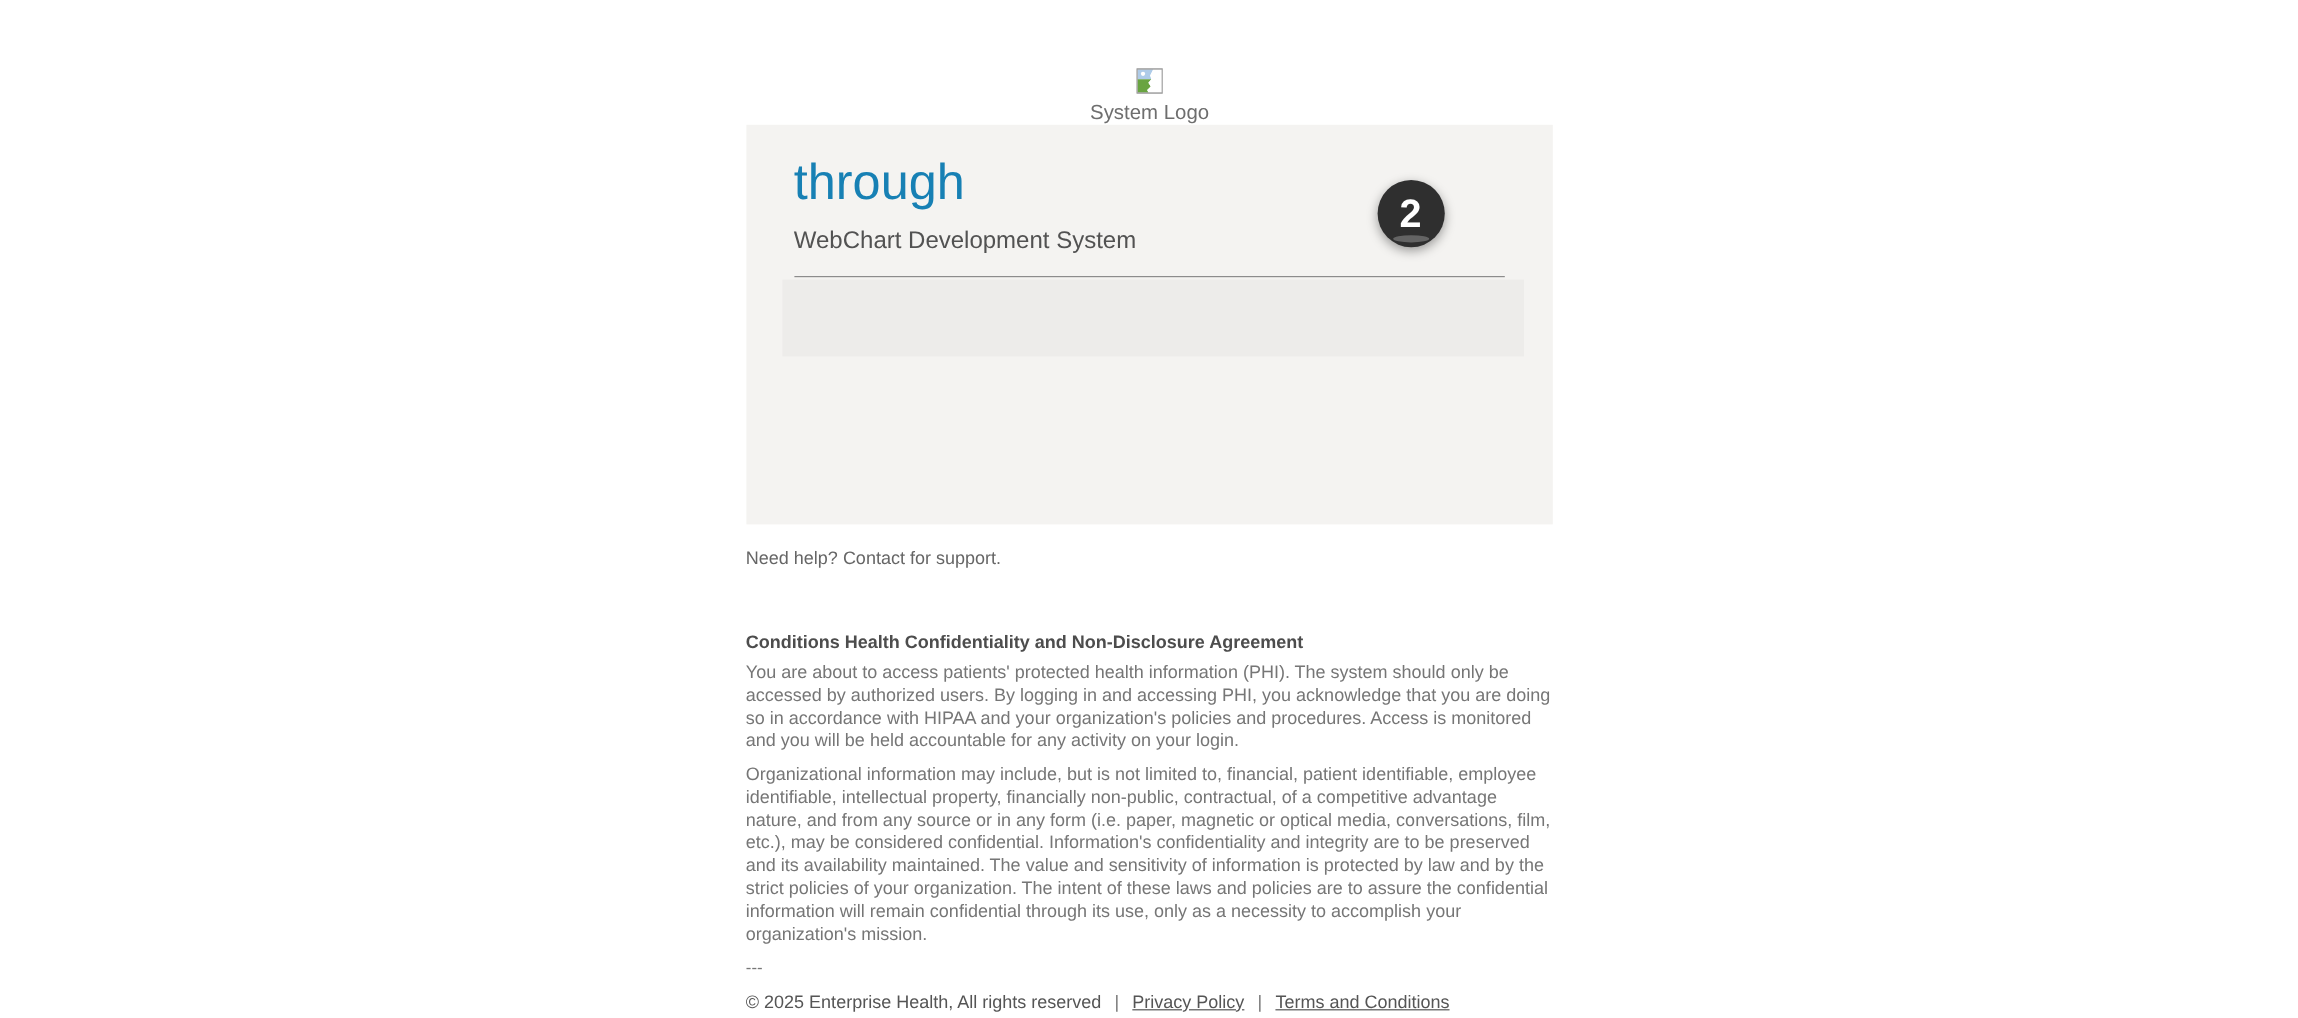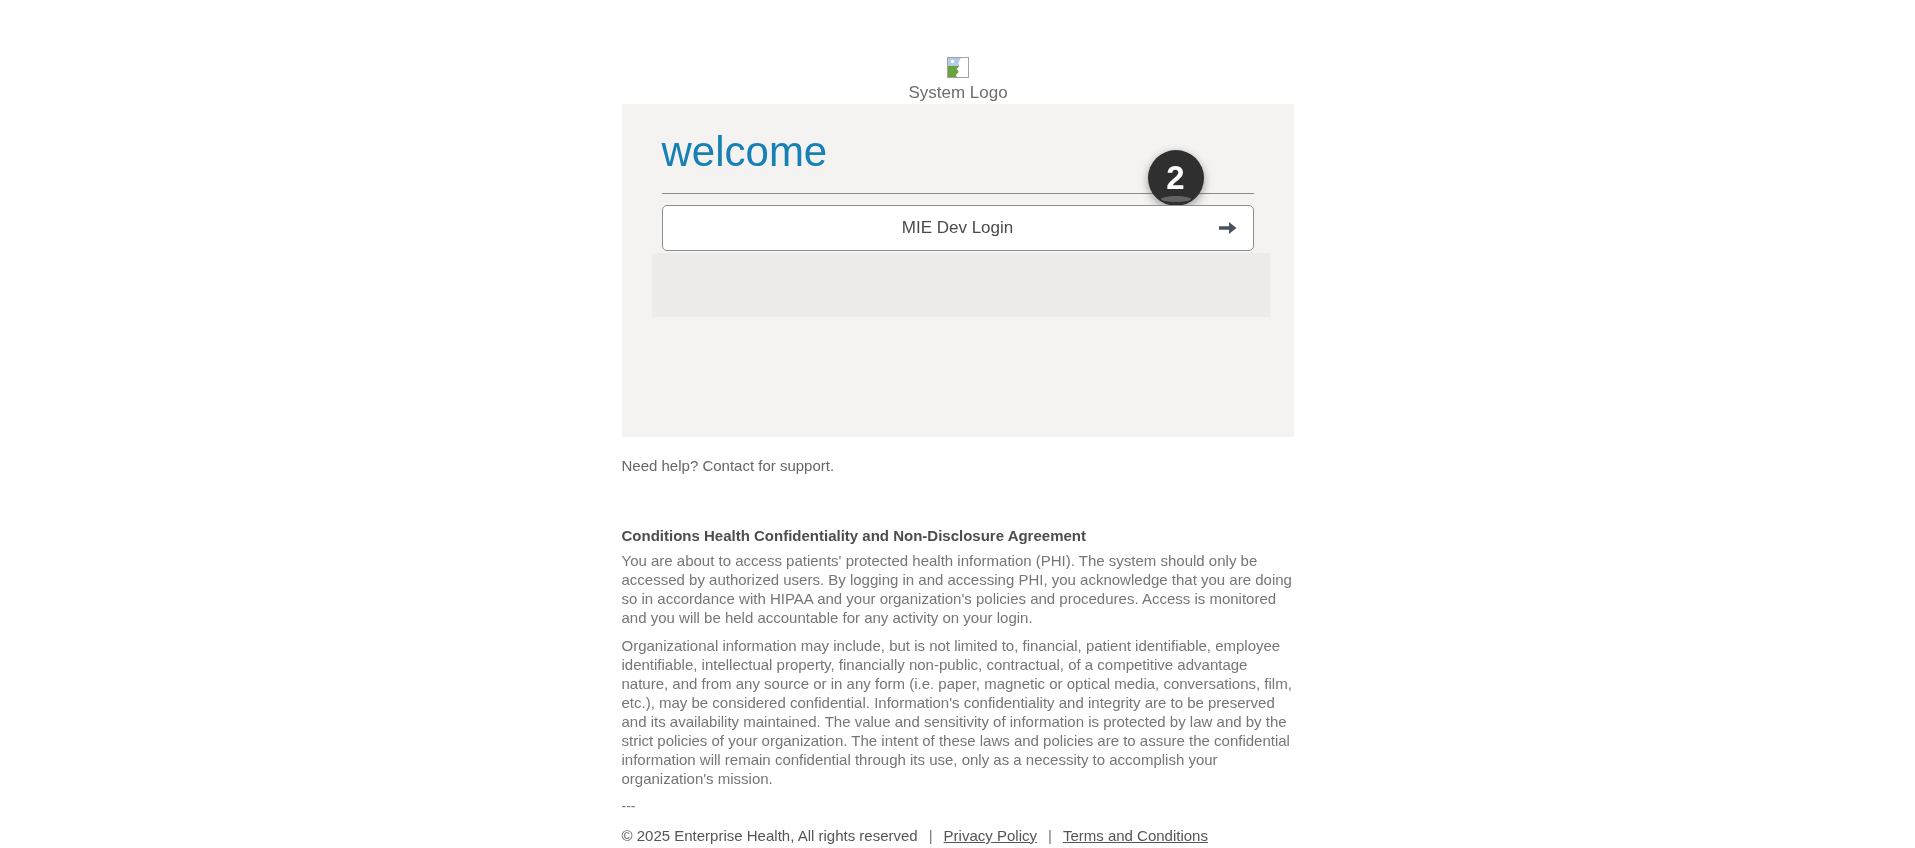--- a/index.html
+++ b/index.html
@@ -187,30 +187,23 @@
           <polygon points="1,11 12.5,11 10,14 12,17 9,20 10,22 1,22" fill="#69a441"></polygon>
           <polygon points="14,3 11.5,8 12.5,11 10,14 12,17 9,20 10,22 21.5,22 21.5,3" fill="#ffffff"></polygon>
           <rect x="0.5" y="2.5" width="21" height="20" fill="none" stroke="#a2a2a2" stroke-width="1"></rect>
         </svg>
       </span>
       <span class="logo-alt">System Logo</span>
     </div>
 
     <div class="panel">
       <div class="badge">2</div>
-      <h1 class="welcome-title">welcome</h1>
+      <h1 class="welcome-title">through</h1>
+      <div class="panel-subtitle">WebChart Development System</div>
       <hr>
-      <button class="login-button">
-        <span>MIE Dev Login</span>
-        <span class="arrow">
-          <svg width="21" height="16" viewBox="0 0 21 16" aria-hidden="true">
-            <path d="M2 6.3 h10 v-4.3 l7.5 6 -7.5 6 v-4.3 h-10 z" fill="#4a5360"></path>
-          </svg>
-        </span>
-      </button>
       <div class="form-area"></div>
     </div>
 
     <div class="help-line">Need help? Contact for support.</div>
 
     <div class="agreement">
       <h2 class="agreement-heading">Conditions Health Confidentiality and Non-Disclosure Agreement</h2>
       <p>You are about to access patients' protected health information (PHI). The system should only be accessed by authorized users. By logging in and accessing PHI, you acknowledge that you are doing so in accordance with HIPAA and your organization's policies and procedures. Access is monitored and you will be held accountable for any activity on your login.</p>
       <p>Organizational information may include, but is not limited to, financial, patient identifiable, employee identifiable, intellectual property, financially non-public, contractual, of a competitive advantage nature, and from any source or in any form (i.e. paper, magnetic or optical media, conversations, film, etc.), may be considered confidential. Information's confidentiality and integrity are to be preserved and its availability maintained. The value and sensitivity of information is protected by law and by the strict policies of your organization. The intent of these laws and policies are to assure the confidential information will remain confidential through its use, only as a necessity to accomplish your organization's mission.</p>
       <div class="dashes">---</div>

